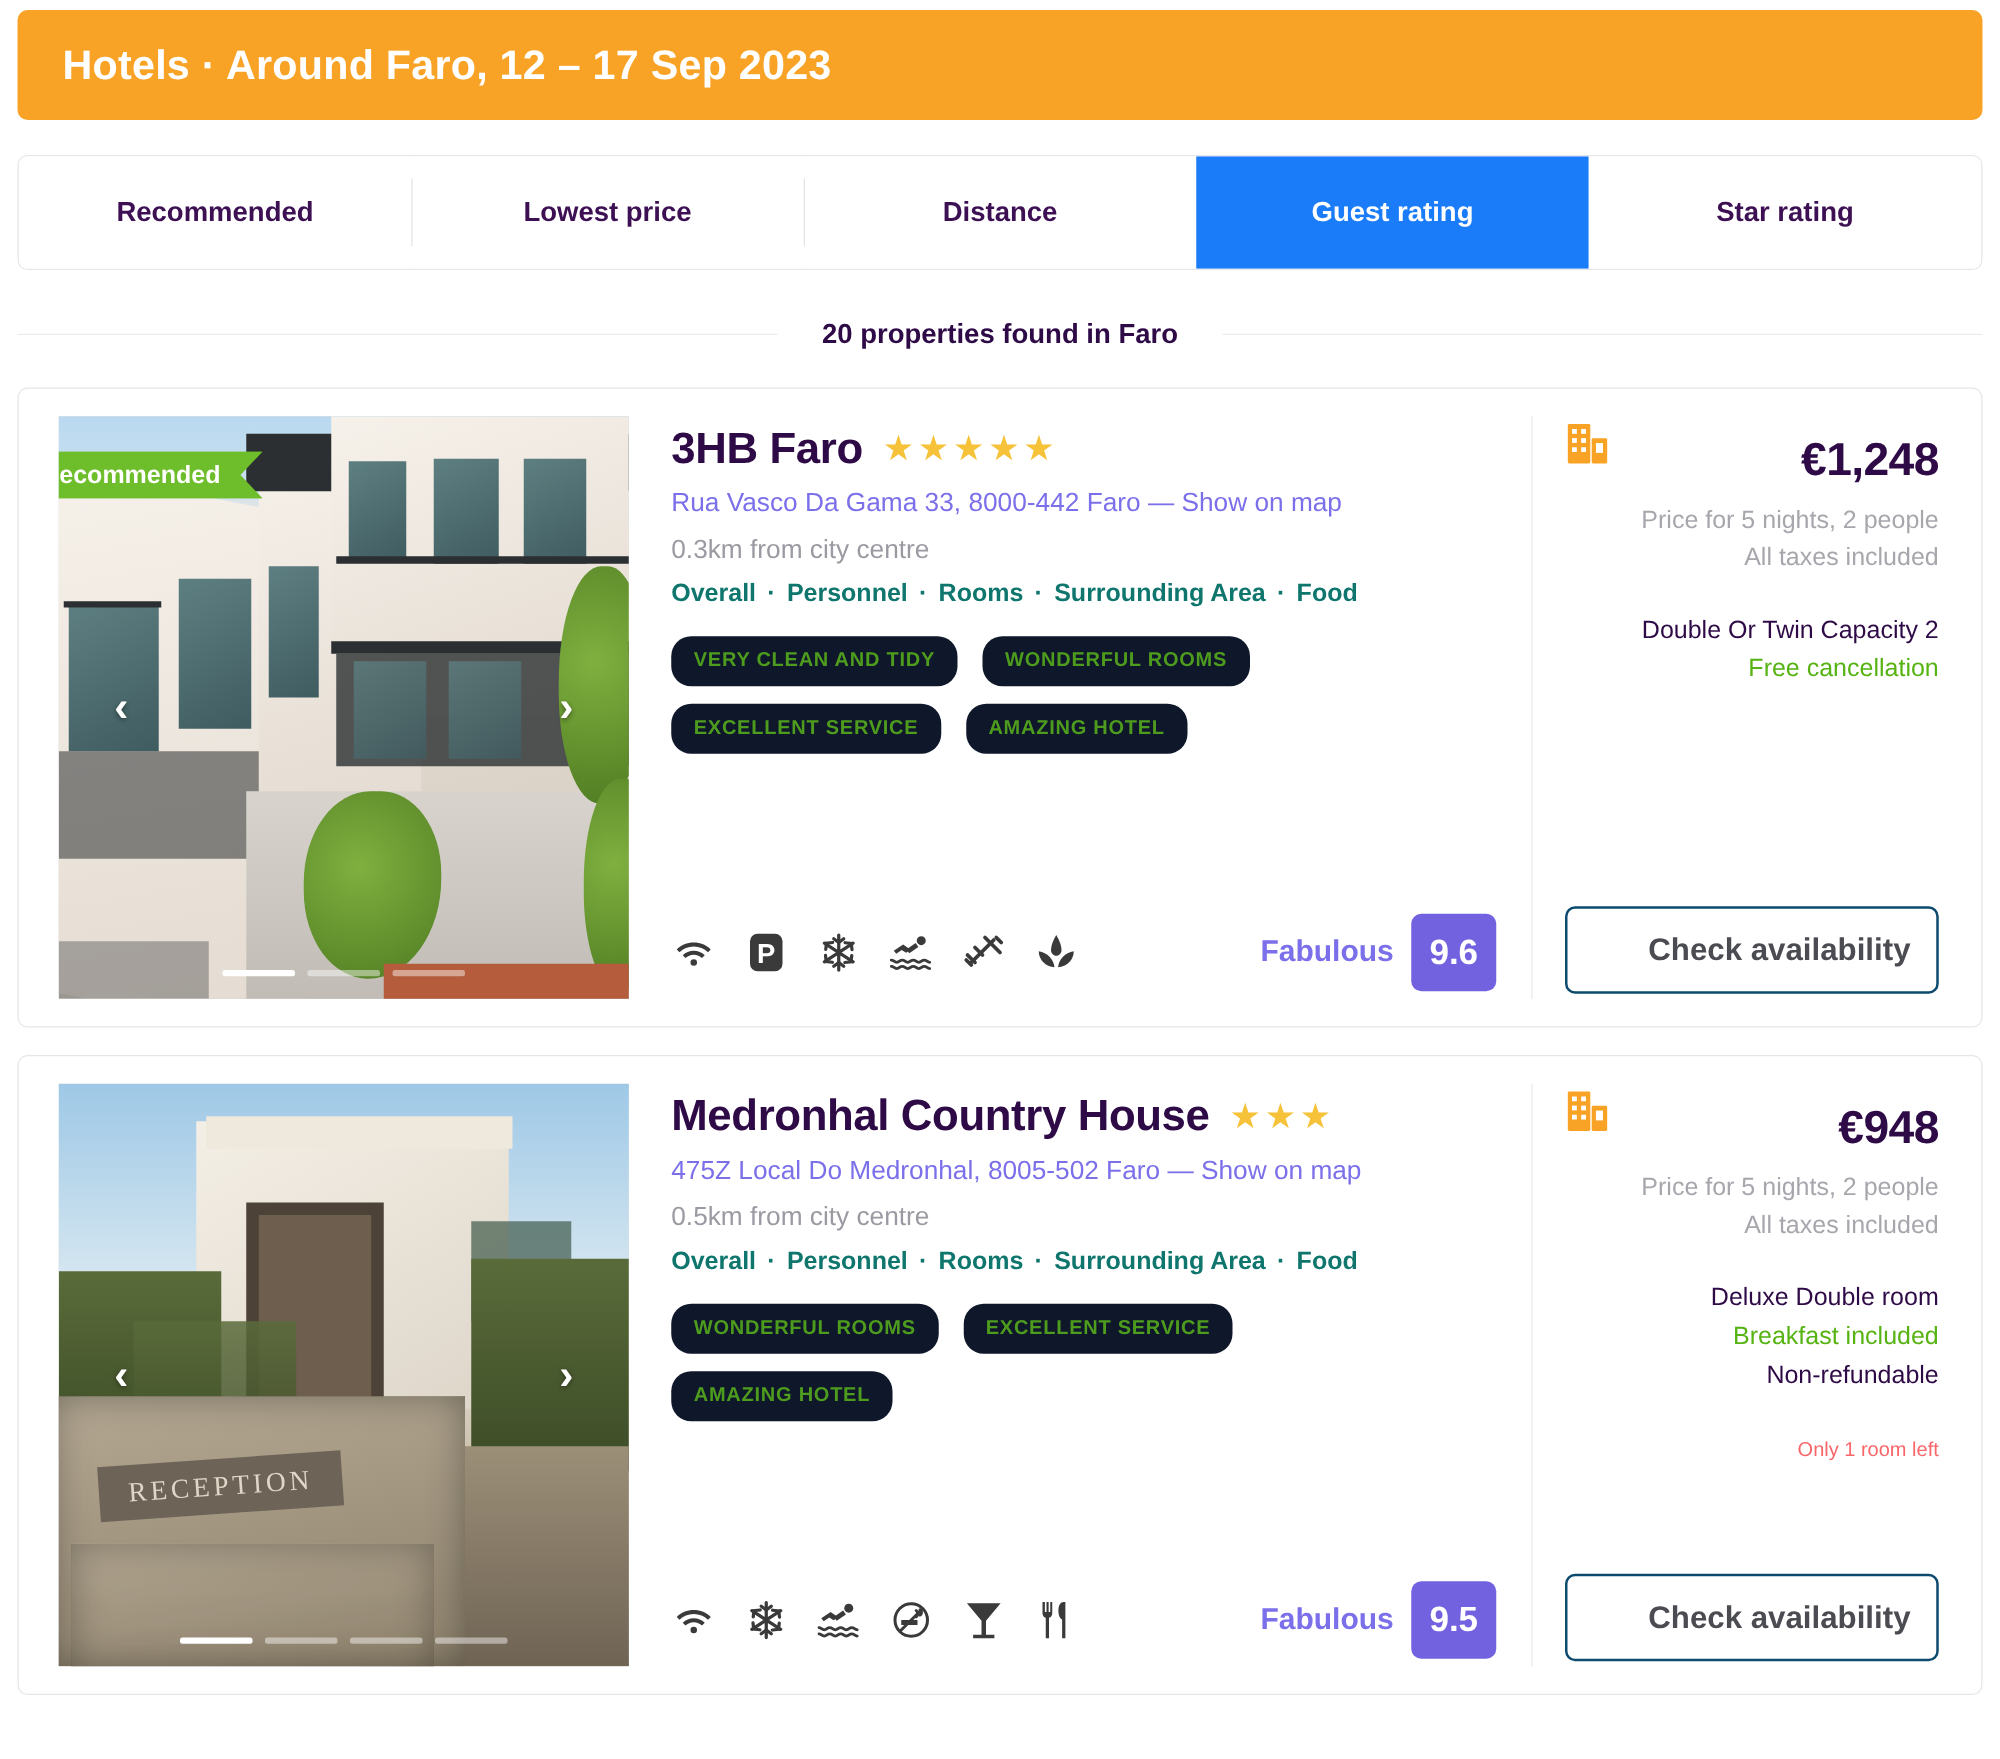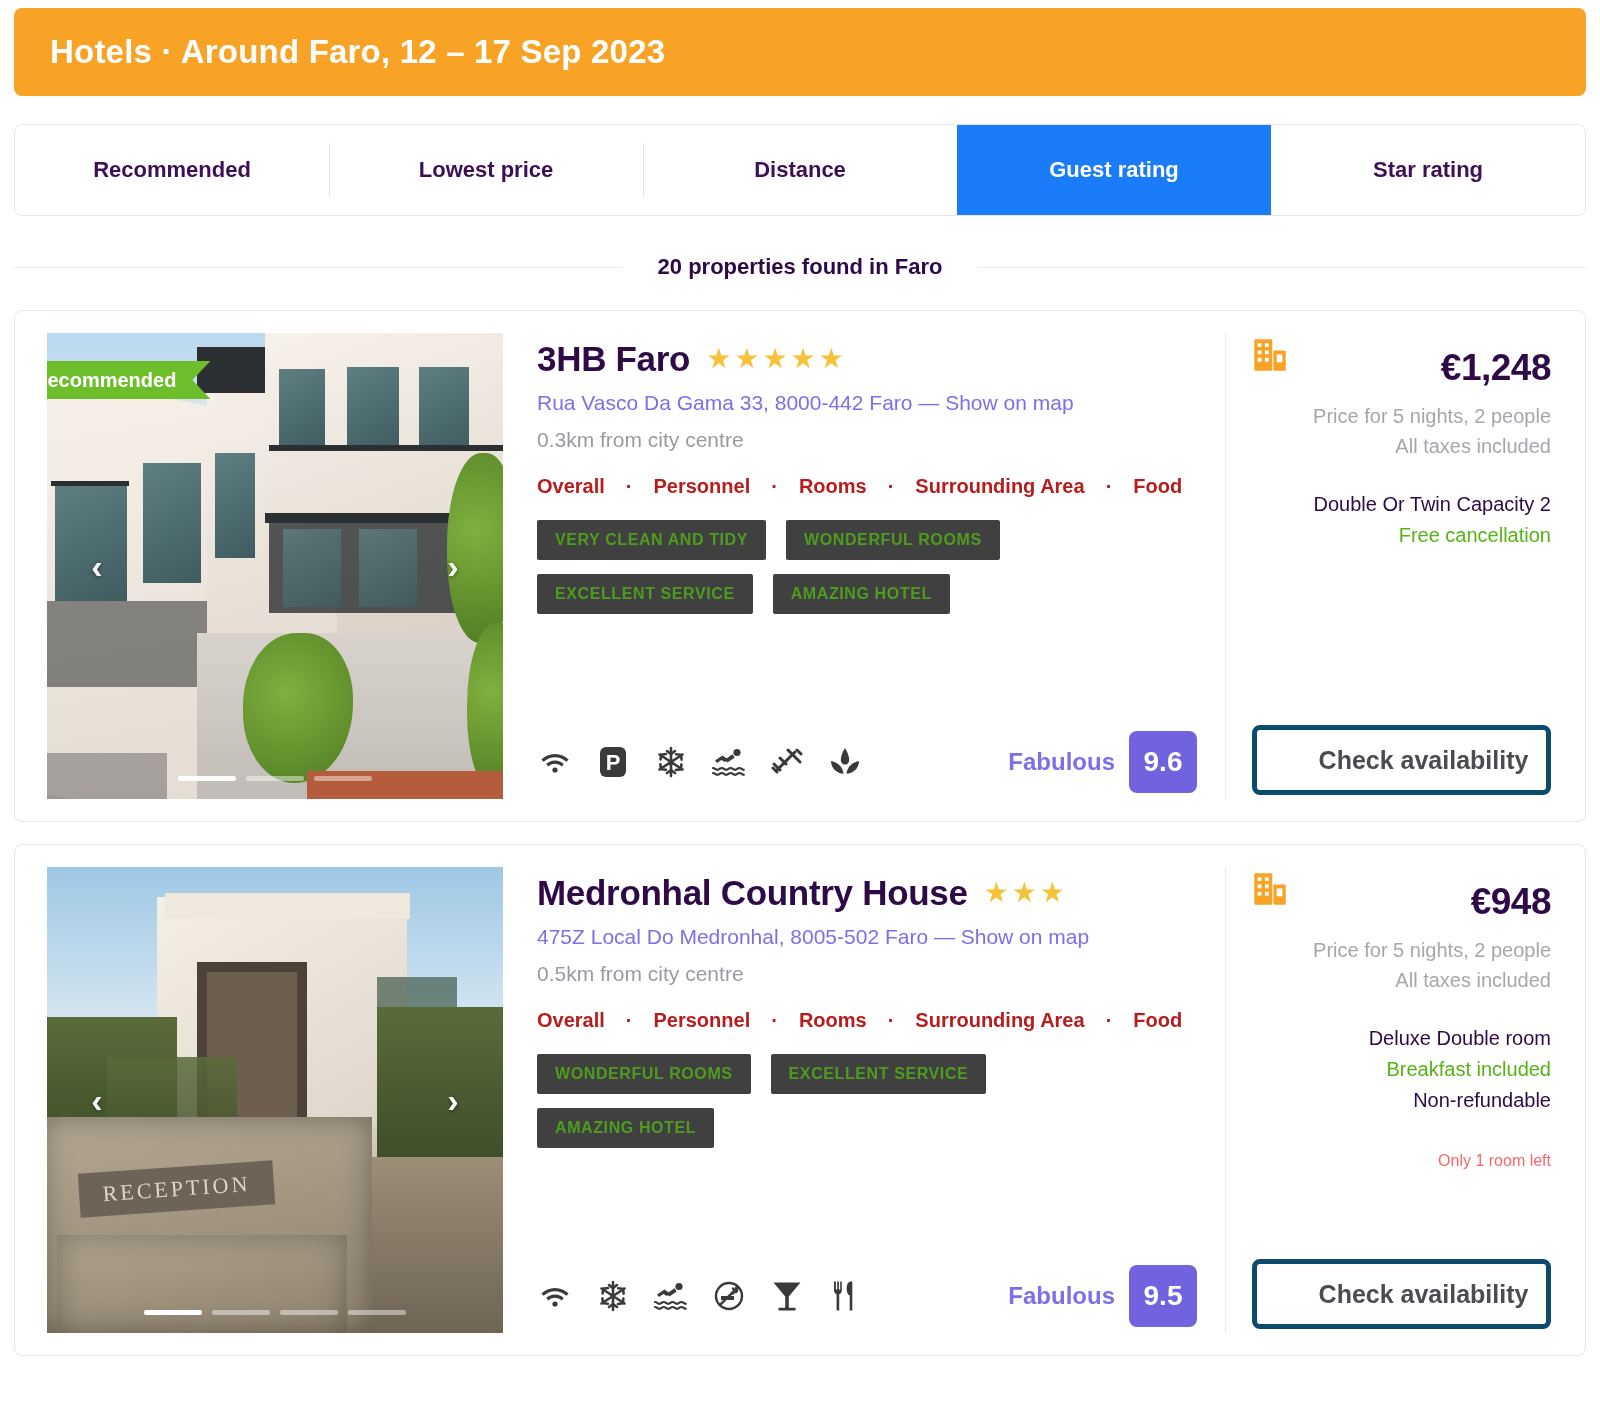--- a/index.html
+++ b/index.html
@@ -220,47 +220,47 @@
     font-size: 21px;
     color: #7B6FEA;
     cursor: pointer;
   }
   .distance {
     margin-top: 13px;
     font-size: 21px;
     color: #9a9aa2;
   }
   .criteria {
-    margin-top: 23px;
+    margin-top: 12px;
     font-size: 20px;
     font-weight: bold;
-    color: #b91c1c;
+    color: #0f766e;
     display: flex;
     align-items: center;
     flex-wrap: wrap;
-    gap: 12px;
+    gap: 0;
   }
   .criteria .crit { cursor: pointer; }
   .criteria .sep { padding: 0 9px; }
 
   .tags {
     margin-top: 22px;
     display: flex;
     flex-wrap: wrap;
     gap: 14px 20px;
     max-width: 540px;
   }
   .tag {
-    background: #404040;
+    background: #0f172a;
     color: #4E9C1E;
     font-size: 16px;
     font-weight: bold;
     letter-spacing: 0.6px;
     padding: 11px 18px;
-    border-radius: 2px;
+    border-radius: 16px;
     white-space: nowrap;
   }
 
   .amenity-row {
     position: absolute;
     left: 34px;
     right: 28px;
     bottom: 6px;
     display: flex;
     align-items: center;
@@ -307,21 +307,21 @@
   .green-txt { color: #56B312; }
   .red-txt { color: #F9666A; }
   .room-warning { margin-top: 36px; font-size: 16px; }
 
   .check-btn {
     position: absolute;
     left: 26px;
     right: 34px;
     bottom: 4px;
     height: 70px;
-    border: 5px solid #0c4a6e;
+    border: 2px solid #0c4a6e;
     border-radius: 8px;
     background: #ffffff;
     color: #4b4b52;
     font-size: 25px;
     font-weight: bold;
     font-family: "Liberation Sans", sans-serif;
     cursor: pointer;
     padding-left: 44px;
   }
 

